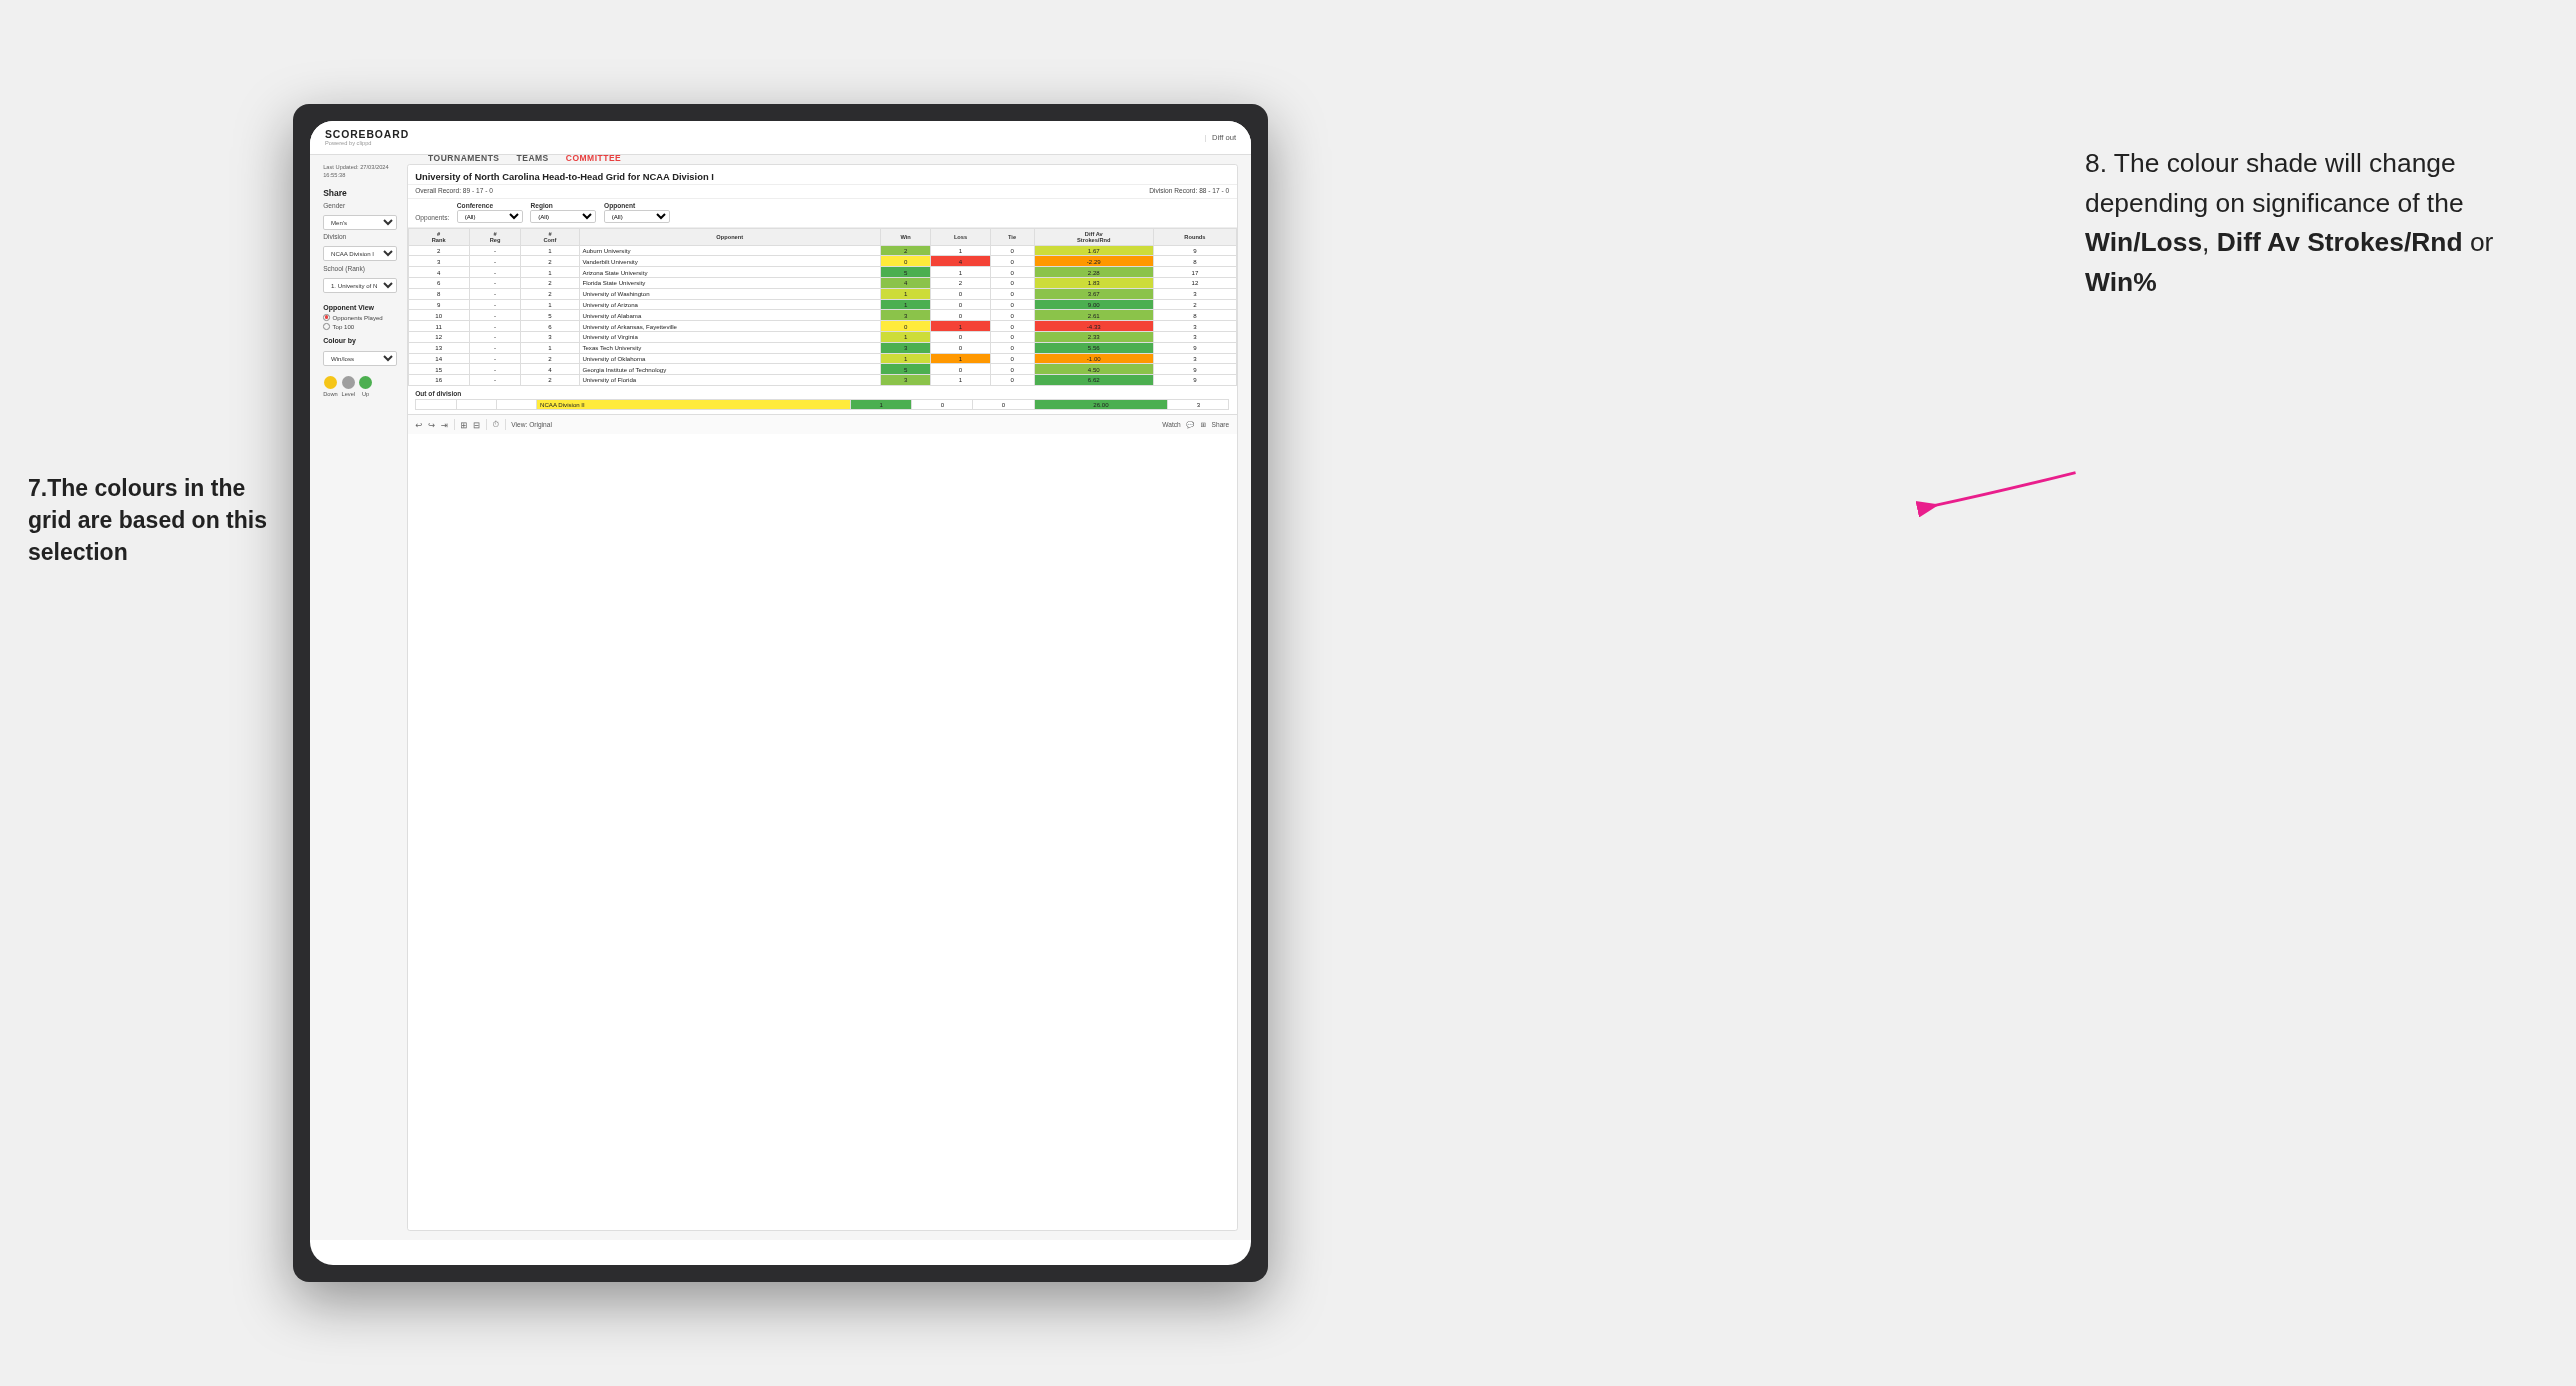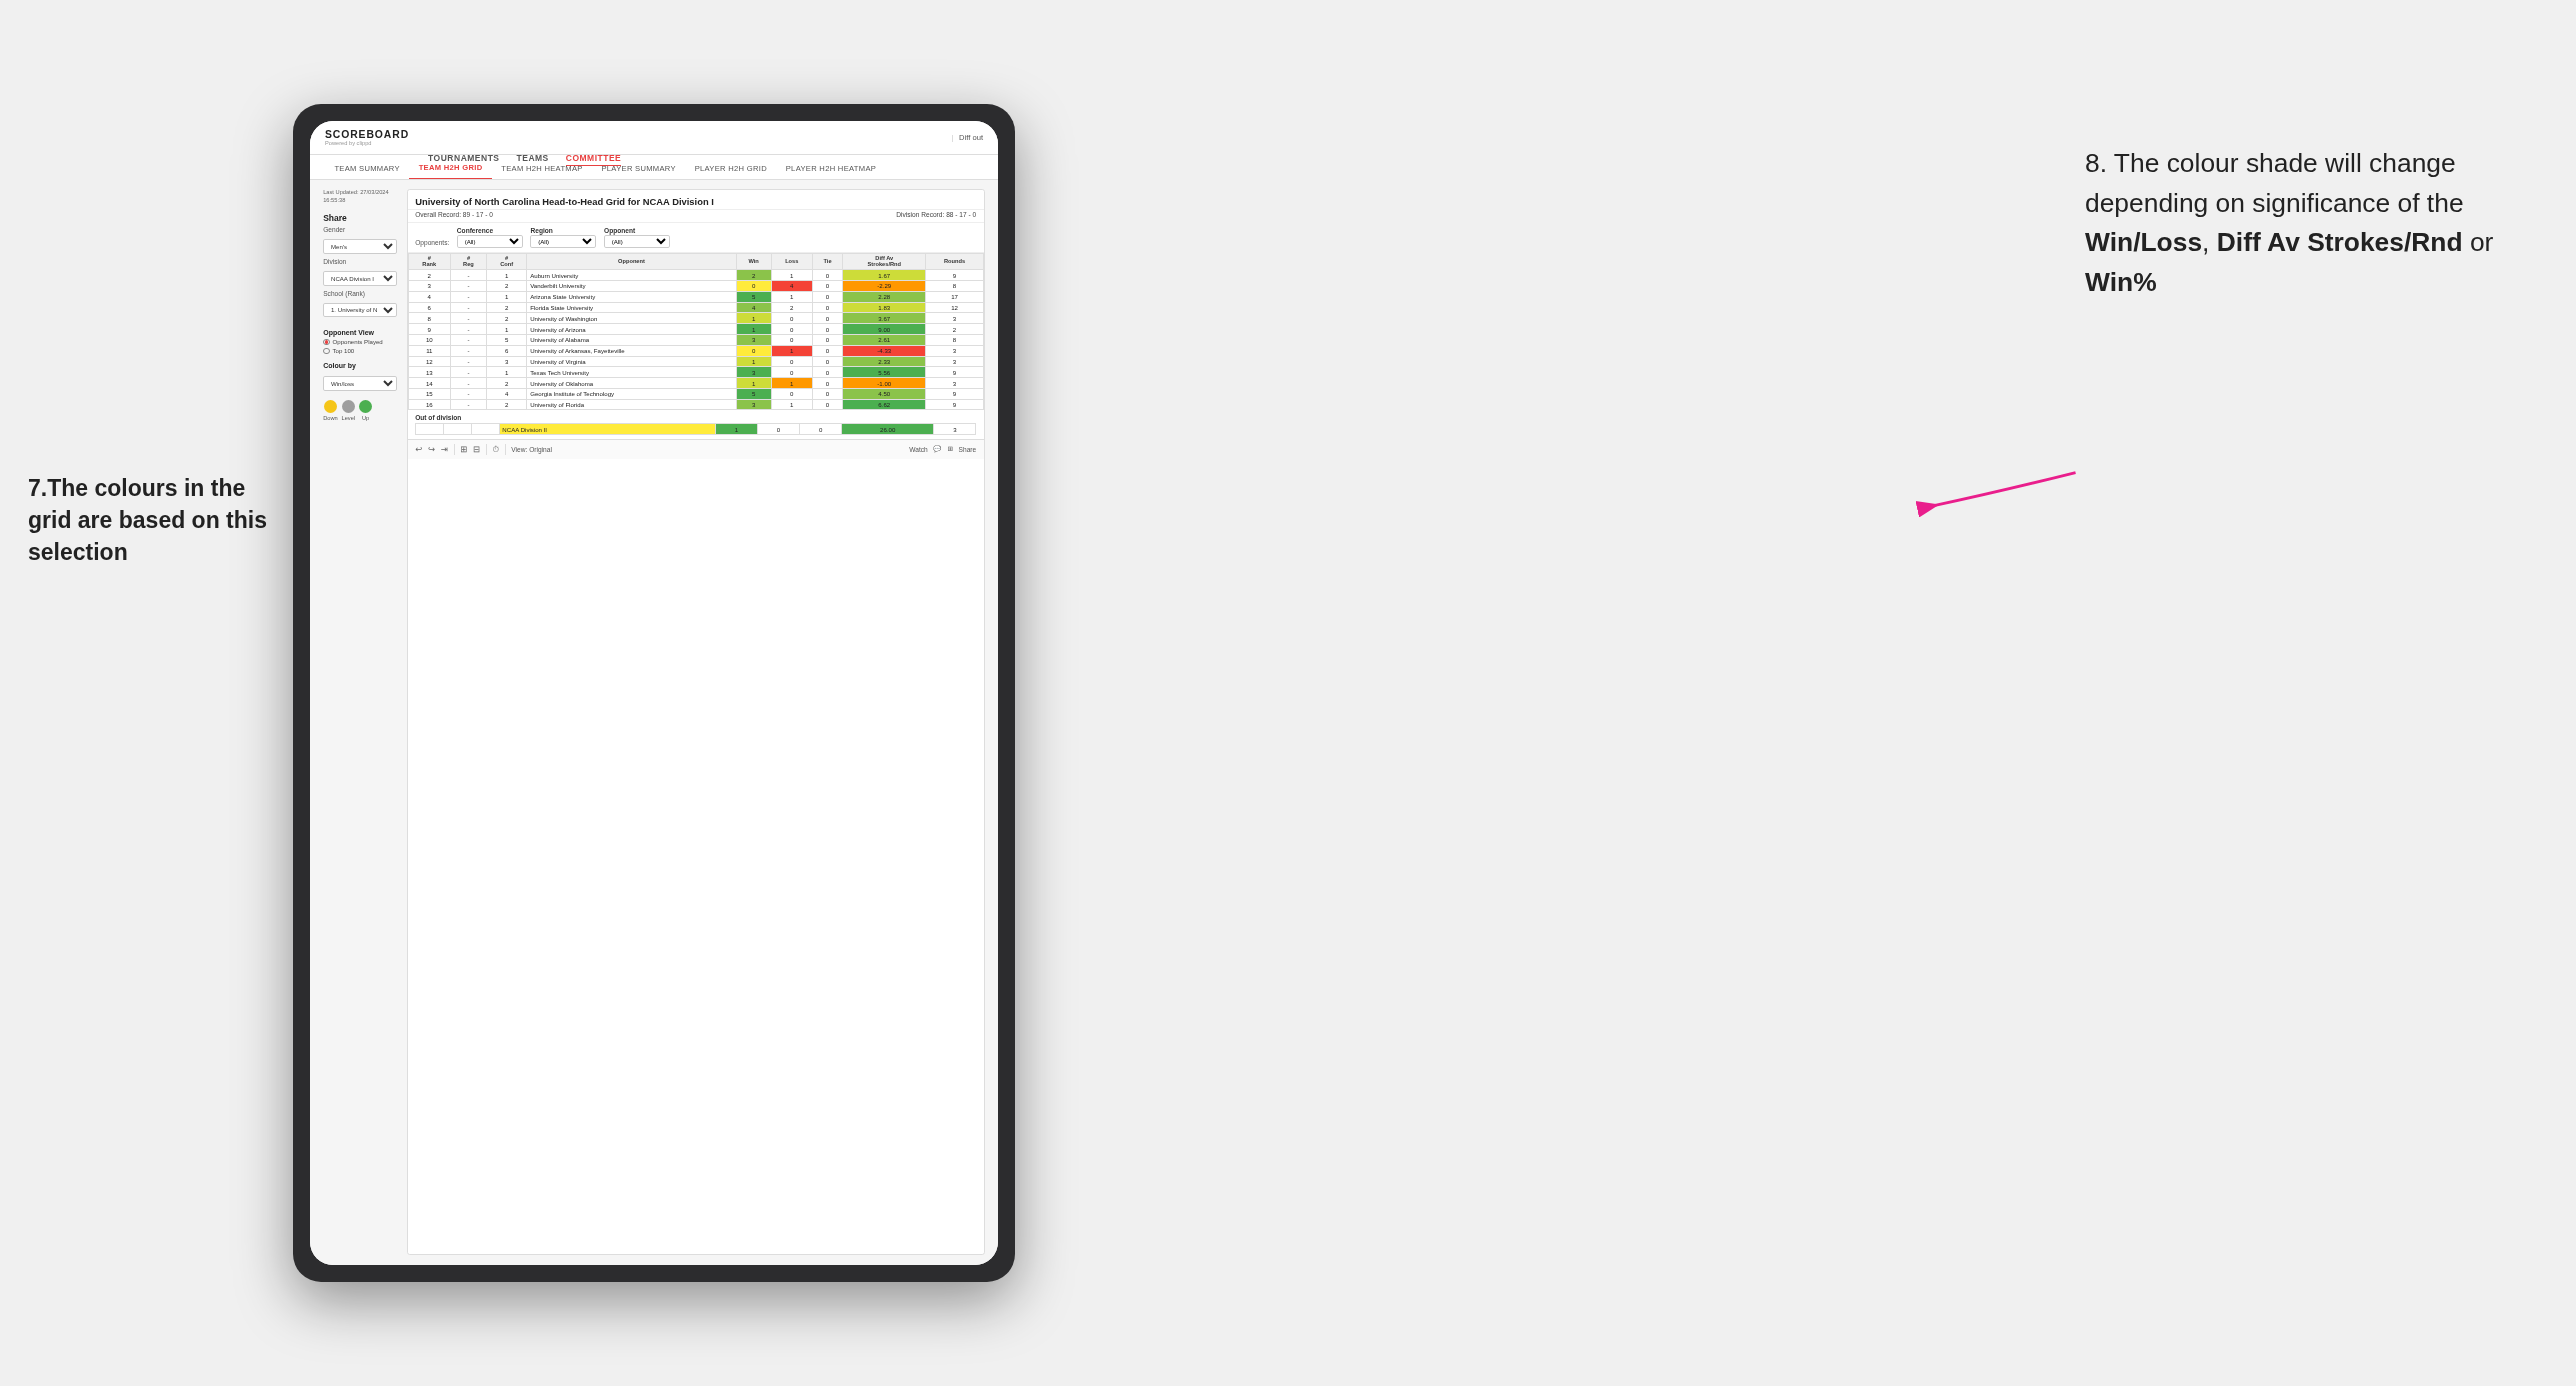--- a/index.html
+++ b/index.html
@@ -10,24 +10,24 @@
       height: 1386px;
       position: relative;
       overflow: hidden;
     }
 
     
     .tablet-frame {
       position: absolute;
       left: 293px;
       top: 104px;
-      width: 722px;
+      width: 975px;
       height: 1178px;
       background: #2c2c2e;
-      border-radius: 28px;
+      border-radius: 16px;
       box-shadow: 0 19px 57px rgba(0,0,0,0.4);
     }
     .tablet-screen {
       position: absolute;
       left: 17px;
       top: 17px;
       right: 17px;
       bottom: 17px;
       background: #fff;
       border-radius: 23px;
@@ -439,28 +439,20 @@
       </div>
       <div class="nav-items">
         <span class="nav-item">TOURNAMENTS</span>
         <span class="nav-item">TEAMS</span>
         <span class="nav-item active">COMMITTEE</span>
       </div>
       <span class="sign-out-sep">|</span>
       <span class="sign-out">Diff out</span>
     </div>
 
-    <div class="sub-nav">
-      <span class="sub-nav-item">TEAM SUMMARY</span>
-      <span class="sub-nav-item active">TEAM H2H GRID</span>
-      <span class="sub-nav-item">TEAM H2H HEATMAP</span>
-      <span class="sub-nav-item">PLAYER SUMMARY</span>
-      <span class="sub-nav-item">PLAYER H2H GRID</span>
-      <span class="sub-nav-item">PLAYER H2H HEATMAP</span>
-    </div>
 
     <div class="main-content">
 
       <div class="left-panel">
         <div class="last-updated">
           <span>Last Updated: 27/03/2024</span><br>
           <span>16:55:38</span>
         </div>
         <div class="panel-section-title">Share</div>
         <div class="panel-label">Gender</div>

